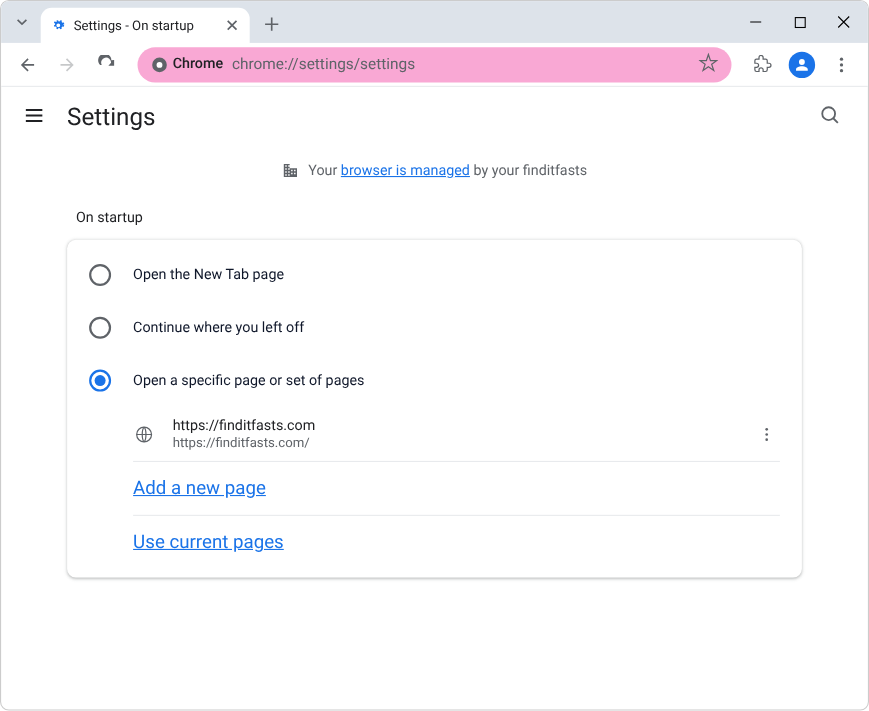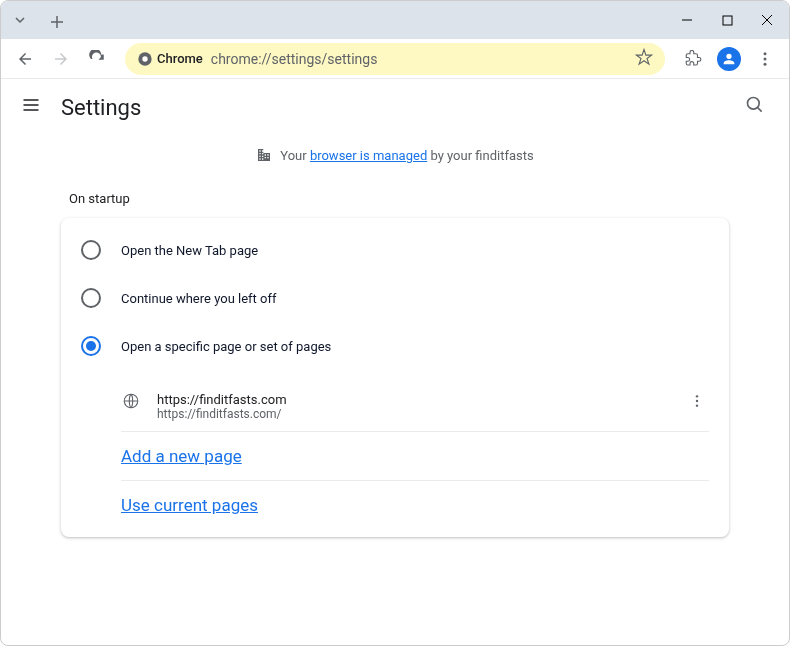--- a/index.html
+++ b/index.html
@@ -13,21 +13,21 @@
 .tab-title { font-size: 12px; color: #202124; flex: 1; }
 .tab-close { width: 16px; height: 16px; display: flex; align-items: center; justify-content: center; cursor: pointer; }
 .new-tab { width: 28px; height: 28px; display: flex; align-items: center; justify-content: center; margin-left: 6px; cursor: pointer; margin-top: 4px; }
 .window-controls { position: absolute; right: 8px; top: 0; display: flex; gap: 12px; height: 38px; align-items: center; }
 .win-ctrl { width: 28px; height: 28px; display: flex; align-items: center; justify-content: center; cursor: pointer; border-radius: 4px; }
 
 
 .toolbar { height: 40px; background: #fff; display: flex; align-items: center; padding: 0 8px; gap: 4px; border-bottom: 1px solid #e8eaed; }
 .nav-btn { width: 32px; height: 32px; display: flex; align-items: center; justify-content: center; cursor: pointer; border-radius: 50%; }
 .nav-btn.disabled { opacity: 0.35; }
-.omnibox { flex: 1; height: 32px; background: #fef9c3; border-radius: 16px; display: flex; align-items: center; padding: 0 12px; margin: 0 8px; gap: 8px; }
+.omnibox { flex: 1; height: 32px; background: #f9a8d4; border-radius: 16px; display: flex; align-items: center; padding: 0 12px; margin: 0 8px; gap: 8px; }
 .omnibox-icon { display: flex; align-items: center; gap: 4px; }
 .omnibox-label { font-size: 13px; color: #202124; font-weight: 500; }
 .omnibox-url { font-size: 14px; color: #5f6368; flex: 1; }
 .toolbar-icon { width: 32px; height: 32px; display: flex; align-items: center; justify-content: center; cursor: pointer; border-radius: 50%; }
 
 
 .settings-header { height: 56px; display: flex; align-items: center; padding: 0 20px; gap: 16px; }
 .menu-btn { width: 24px; height: 24px; cursor: pointer; }
 .settings-title { font-size: 22px; color: #202124; font-weight: 400; }
 .search-btn { margin-left: auto; width: 24px; height: 24px; cursor: pointer; }
@@ -41,40 +41,53 @@
 
 .card { background: #fff; border-radius: 8px; box-shadow: 0 1px 2px rgba(60,64,67,.2), 0 1px 3px 1px rgba(60,64,67,.1); margin: 0 40px; padding: 8px 0; }
 .radio-row { display: flex; align-items: center; padding: 14px 20px; gap: 20px; cursor: pointer; }
 .radio { width: 20px; height: 20px; border: 2px solid #5f6368; border-radius: 50%; position: relative; flex-shrink: 0; }
 .radio.checked { border-color: #1a73e8; }
 .radio.checked::after { content: ''; position: absolute; width: 10px; height: 10px; background: #1a73e8; border-radius: 50%; top: 3px; left: 3px; }
 .radio-label { font-size: 13px; color: #0f172a; }
 
 .page-entry { display: flex; align-items: center; padding: 10px 20px 10px 60px; gap: 16px; }
 .page-icon { width: 20px; height: 20px; display: flex; align-items: center; justify-content: center; color: #5f6368; flex-shrink: 0; }
-.page-text { flex: 1; margin-top: 12px; }
+.page-text { flex: 1; }
 .page-name { font-size: 13px; color: #202124; }
 .page-url { font-size: 12px; color: #5f6368; }
 .page-more { width: 24px; height: 24px; cursor: pointer; display: flex; align-items: center; justify-content: center; }
 
 .divider { height: 1px; background: #e8eaed; margin: 0 20px 0 60px; }
 
 .link-row { padding: 14px 20px 14px 60px; }
 .link-text { font-size: 17px; color: #1a73e8; text-decoration: underline; cursor: pointer; }
 
 .profile-badge { width: 24px; height: 24px; border-radius: 50%; background: #1a73e8; display: flex; align-items: center; justify-content: center; }
 </style>
 </head>
 <body>
 
 <div class="titlebar">
   <div class="tab-dropdown">
     <svg width="12" height="12" viewBox="0 0 12 12">
         <path d="M2 4l4 4 4-4" stroke="#5f6368" stroke-width="1.5" fill="none"></path>
       </svg>
+  </div>
+  <div class="tab">
+    <span class="tab-icon">
+      <svg width="14" height="14" viewBox="0 0 24 24">
+          <path fill="#1a73e8" d="M19.4 13l-.5-1 .5-1 2-.8-.7-2.4-2.1.4-1.4-1.4.4-2.1-2.4-.7-.8 2-1-.5-1 .5-.8-2-2.4.7.4 2.1L8 6.4l-2.1-.4-.7 2.4 2 .8-.5 1 .5 1-2 .8.7 2.4 2.1-.4 1.4 1.4-.4 2.1 2.4.7.8-2 1 .5 1-.5.8 2 2.4-.7-.4-2.1 1.4-1.4 2.1.4.7-2.4-2-.8zM12 15a3 3 0 110-6 3 3 0 010 6z"></path>
+        </svg>
+    </span>
+    <span class="tab-title">Settings - On startup</span>
+    <span class="tab-close">
+      <svg width="10" height="10" viewBox="0 0 10 10">
+          <path d="M1 1l8 8M9 1l-8 8" stroke="#5f6368" stroke-width="1.5"></path>
+        </svg>
+    </span>
   </div>
   <div class="new-tab">
     <svg width="14" height="14" viewBox="0 0 14 14">
         <path d="M7 1v12M1 7h12" stroke="#5f6368" stroke-width="1.5"></path>
       </svg>
   </div>
   <div class="window-controls">
     <div class="win-ctrl">
       <svg width="12" height="12" viewBox="0 0 12 12">
           <path d="M1 6h10" stroke="#000" stroke-width="1"></path>

